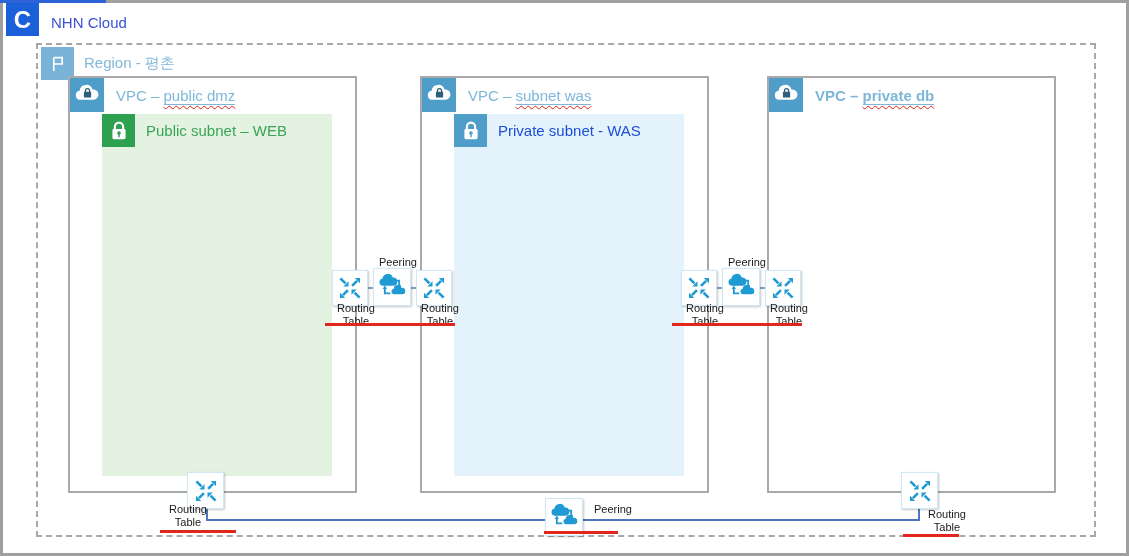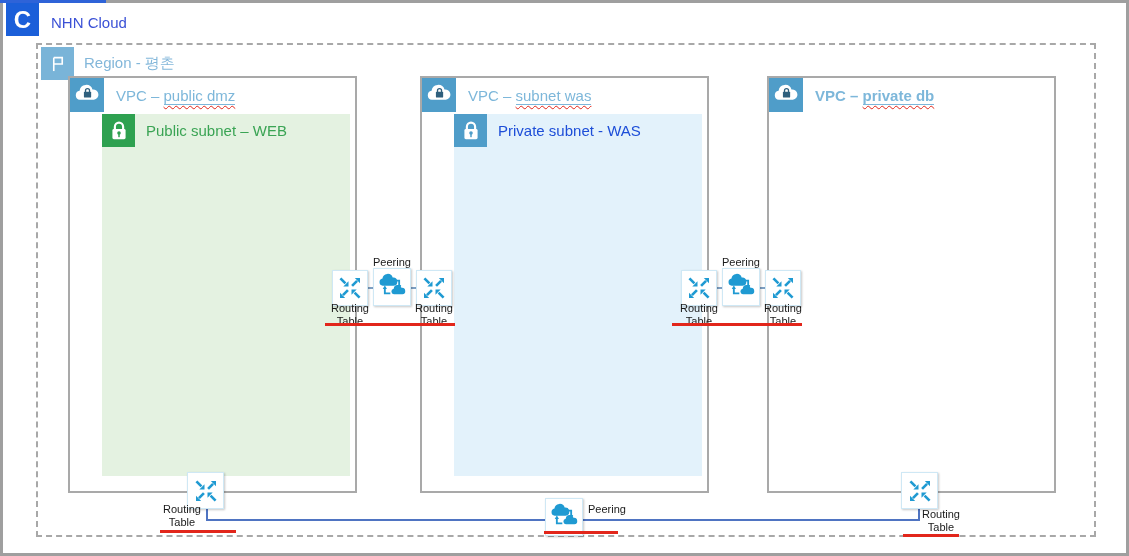--- a/index.html
+++ b/index.html
@@ -20,34 +20,34 @@
   .region-label{position:absolute;left:46px;top:9px;font-size:15px;color:#83b7da;white-space:nowrap;}
 
   
   .vpc{position:absolute;top:76px;width:289px;height:417px;border:2px solid #a9a9a9;background:#fff;box-sizing:border-box;z-index:1;}
   .vpc1{left:68px;} .vpc2{left:420px;} .vpc3{left:767px;font-weight:bold;}
   .vpc-ic{left:0;top:0;width:34px;height:34px;background:#4f9dc9;}
   .vpc-title{position:absolute;left:46px;top:9px;font-size:15px;color:#7db7da;white-space:nowrap;}
   .vpc-link{text-decoration:underline wavy #e2261b 1px;text-underline-offset:4px;border-bottom:1px solid #7db7da;text-align:right;}
 
   
-  .subnet{position:absolute;left:32px;top:36px;width:248px;height:362px;z-index:1;}
+  .subnet{position:absolute;left:32px;top:36px;width:230px;height:362px;z-index:1;}
   .subnet-green{background:#e4f2e1;}
   .subnet-blue{background:#e3f2fb;}
   .sub-ic-green{left:0;top:0;background:#2ea150;}
   .sub-ic-blue{left:0;top:0;background:#4f9dc9;}
   .subnet-label{position:absolute;left:44px;top:8px;font-size:15px;white-space:nowrap;}
   .t-green{color:#3aa454;} .t-blue{color:#1d4ed8;}
 
   
   .wbox{position:absolute;background:#fff;border:1px solid #cfe8f5;box-sizing:border-box;z-index:3;
         display:flex;align-items:center;justify-content:center;box-shadow:1px 1px 2px rgba(0,0,0,.22);}
   .rt{width:36px;height:36px;} .peer{width:38px;height:38px;}
   .connector{position:absolute;height:2px;background:#7ea0c4;z-index:2;}
-  .small-label{position:absolute;font-size:11px;line-height:13px;color:#1a1a1a;text-align:center;z-index:3;white-space:nowrap;}
+  .small-label{position:absolute;font-size:11px;line-height:13px;color:#1a1a1a;text-align:center;z-index:3;white-space:nowrap;padding-left:6px;}
   .red-line{position:absolute;height:3px;background:#e2261b;z-index:4;}
   .blue-seg{position:absolute;background:#4f74c2;z-index:2;}
 </style>
 </head>
 <body>
 
 <div class="canvas">
   <div class="frame"></div>
   <div class="top-accent"></div>
 

